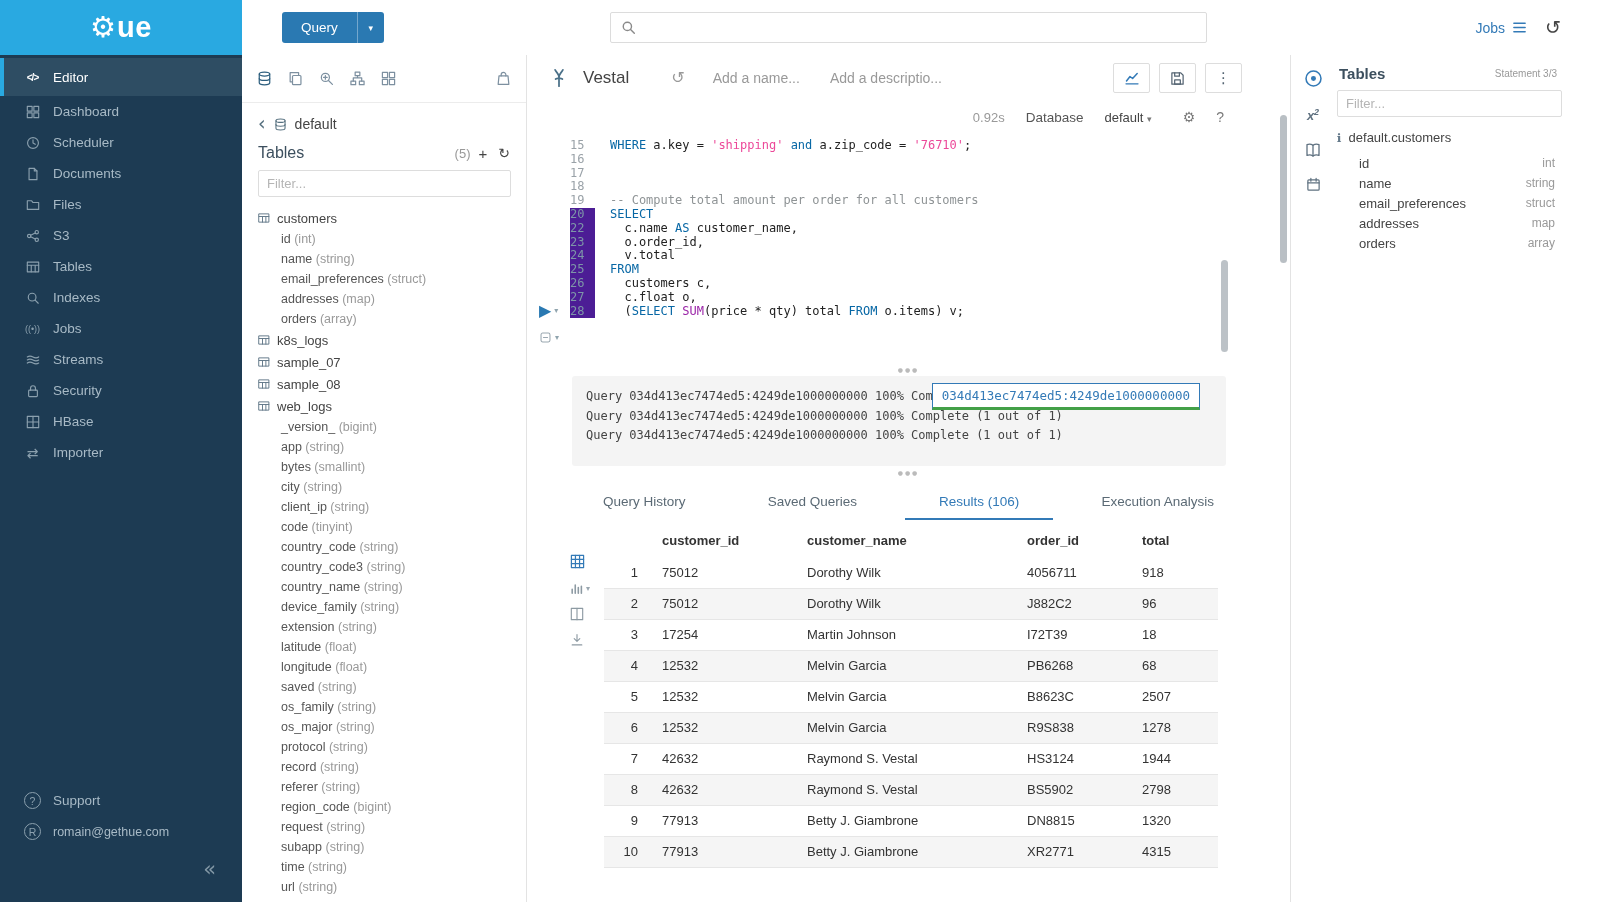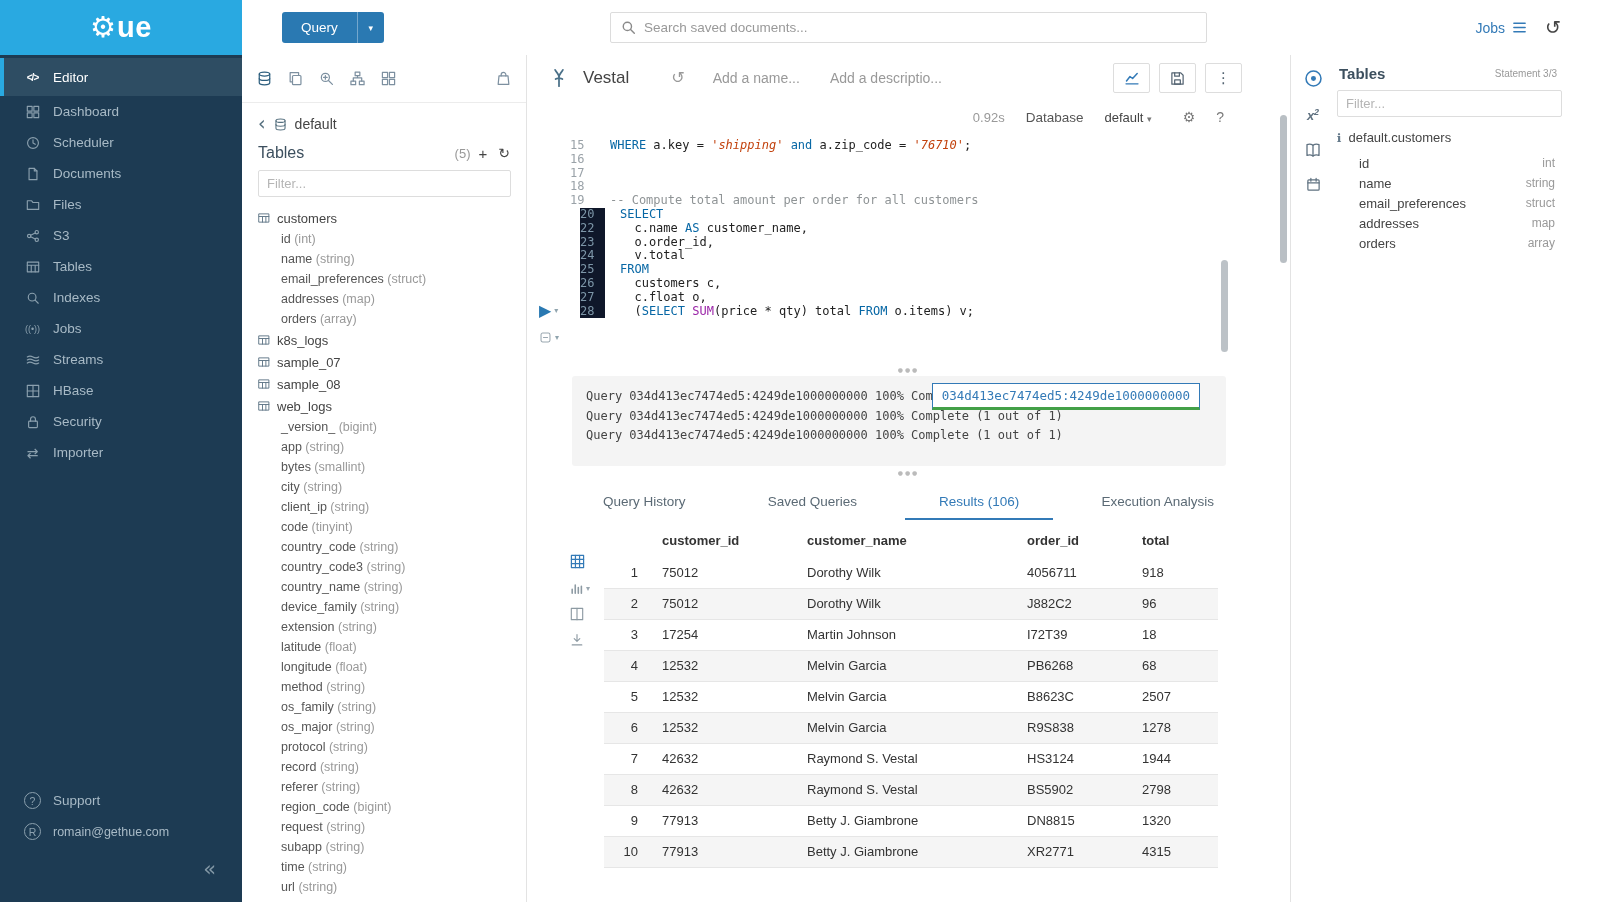--- a/index.html
+++ b/index.html
@@ -76,24 +76,24 @@
 .duration{color:#999;}
 .db-label{color:#555;font-size:13.5px;}
 .db-value{color:#444;cursor:pointer;}
 .db-caret{font-size:9px;color:#777;}
 .gear-btn,.help-btn{color:#7a7a7a;cursor:pointer;font-size:14px;line-height:1;}
 .gear-btn{margin-left:10px;}
 
 .code-wrap{position:relative;padding:6px 0 45px 43px;}
 .code-line{display:flex;line-height:13.8px;font-family:"DejaVu Sans Mono",monospace;font-size:12px;height:13.8px;}
 .ln{width:25px;text-align:left;color:#9aa2a8;flex:none;}
-.ln.hl{background:#0f172a;color:#7d96a8;margin-left:10px;}
+.ln.hl{background:#4c1d95;color:#7d96a8;}
 .ct{padding-left:15px;white-space:pre;color:#222;}
 .tk-k{color:#0767a5;}
-.tk-s{color:#c2410c;font-style:italic;}
+.tk-s{color:#ec4899;}
 .tk-c{color:#8f9496;}
 .tk-f{color:#9b26a8;}
 .tk-p{color:#222;}
 .exec-controls{position:absolute;left:12px;top:170px;}
 .play-btn{color:#2a79b2;font-size:16px;cursor:pointer;display:flex;align-items:center;gap:3px;line-height:1;}
 .play-caret{font-size:8px;color:#90a4ae;}
 .explain-btn{margin-top:12px;color:#9aa7b0;font-size:12px;cursor:pointer;display:flex;align-items:center;gap:3px;line-height:1;}
 .editor-scrollbar{position:absolute;right:62px;top:205px;width:7px;height:92px;background:#bcc2c7;border-radius:4px;cursor:pointer;}
 .main-scrollbar{position:absolute;right:3px;top:60px;width:7px;height:148px;background:#b9bfc4;border-radius:4px;cursor:pointer;}
 .drag-handle{height:13px;display:flex;align-items:center;justify-content:center;color:#bbb;font-size:6px;letter-spacing:2px;cursor:row-resize;}
@@ -226,34 +226,34 @@
         <span class="nav-ico">
           <svg width="14" height="14" viewBox="0 0 16 16" fill="none" stroke="currentColor" stroke-width="1.3" stroke-linecap="round" stroke-linejoin="round">
             <path d="M1.5 4.5c2-1.4 4-1.4 6.5 0s4.5 1.4 6.5 0M1.5 8c2-1.4 4-1.4 6.5 0s4.5 1.4 6.5 0M1.5 11.5c2-1.4 4-1.4 6.5 0s4.5 1.4 6.5 0"></path>
           </svg>
         </span>
         <span class="nav-label">Streams</span>
       </div>
       <div class="nav-item">
         <span class="nav-ico">
           <svg width="14" height="14" viewBox="0 0 16 16" fill="none" stroke="currentColor" stroke-width="1.3" stroke-linecap="round" stroke-linejoin="round">
+            <rect x="3" y="7" width="10" height="7.5" rx="1"></rect>
+            <path d="M5.2 7V4.8a2.8 2.8 0 0 1 5.6 0V7"></path>
+          </svg>
+        </span>
+        <span class="nav-label">Security</span>
+      </div>
+      <div class="nav-item">
+        <span class="nav-ico">
+          <svg width="14" height="14" viewBox="0 0 16 16" fill="none" stroke="currentColor" stroke-width="1.3" stroke-linecap="round" stroke-linejoin="round">
             <rect x="1.5" y="1.5" width="13" height="13"></rect>
             <path d="M1.5 8h13M8 1.5v13"></path>
           </svg>
         </span>
         <span class="nav-label">HBase</span>
-      </div>
-      <div class="nav-item">
-        <span class="nav-ico">
-          <svg width="14" height="14" viewBox="0 0 16 16" fill="none" stroke="currentColor" stroke-width="1.3" stroke-linecap="round" stroke-linejoin="round">
-            <rect x="3" y="7" width="10" height="7.5" rx="1"></rect>
-            <path d="M5.2 7V4.8a2.8 2.8 0 0 1 5.6 0V7"></path>
-          </svg>
-        </span>
-        <span class="nav-label">Security</span>
       </div>
       <div class="nav-item">
         <span class="nav-ico">
           <span class="glyph" style="font-size:14px">⇄</span>
         </span>
         <span class="nav-label">Importer</span>
       </div>
     </nav>
   <div class="sidebar-footer">
     <div class="nav-item">
@@ -279,21 +279,20 @@
     <span class="query-main">Query</span>
     <span class="query-caret glyph">▾</span>
   </div>
   <div class="search-box">
     <span class="icon">
         <svg width="15" height="15" viewBox="0 0 16 16" fill="none" stroke="currentColor" stroke-width="1.5" stroke-linecap="round">
           <circle cx="6.8" cy="6.8" r="4.4"></circle>
           <path d="M10.2 10.2l4 4"></path>
         </svg>
       </span>
-    <input type="text" placeholder="Search saved documents..." style="">
   </div>
   <div class="topbar-right">
     <span class="jobs-link">
       <span>Jobs</span>
       <span class="icon">
           <svg width="15" height="15" viewBox="0 0 16 16" fill="none" stroke="currentColor" stroke-width="1.6" stroke-linecap="round">
             <path d="M2 3.5h12M2 8h12M2 12.5h12"></path>
           </svg>
         </span>
     </span>
@@ -478,21 +477,21 @@
       </div>
       <div class="tree-col">
         <span class="col-name">latitude</span>
         <span class="col-type">&nbsp;(float)</span>
       </div>
       <div class="tree-col">
         <span class="col-name">longitude</span>
         <span class="col-type">&nbsp;(float)</span>
       </div>
       <div class="tree-col">
-        <span class="col-name">method</span>
+        <span class="col-name">saved</span>
         <span class="col-type">&nbsp;(string)</span>
       </div>
       <div class="tree-col">
         <span class="col-name">os_family</span>
         <span class="col-type">&nbsp;(string)</span>
       </div>
       <div class="tree-col">
         <span class="col-name">os_major</span>
         <span class="col-type">&nbsp;(string)</span>
       </div>

